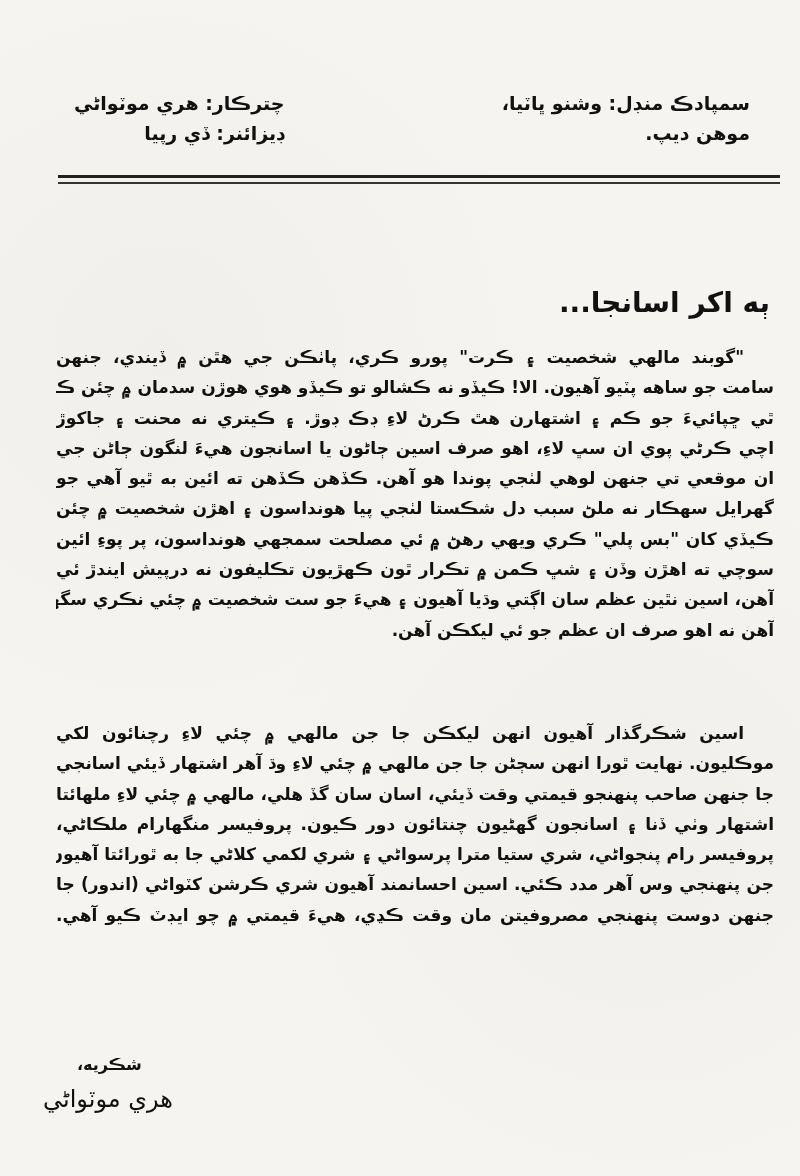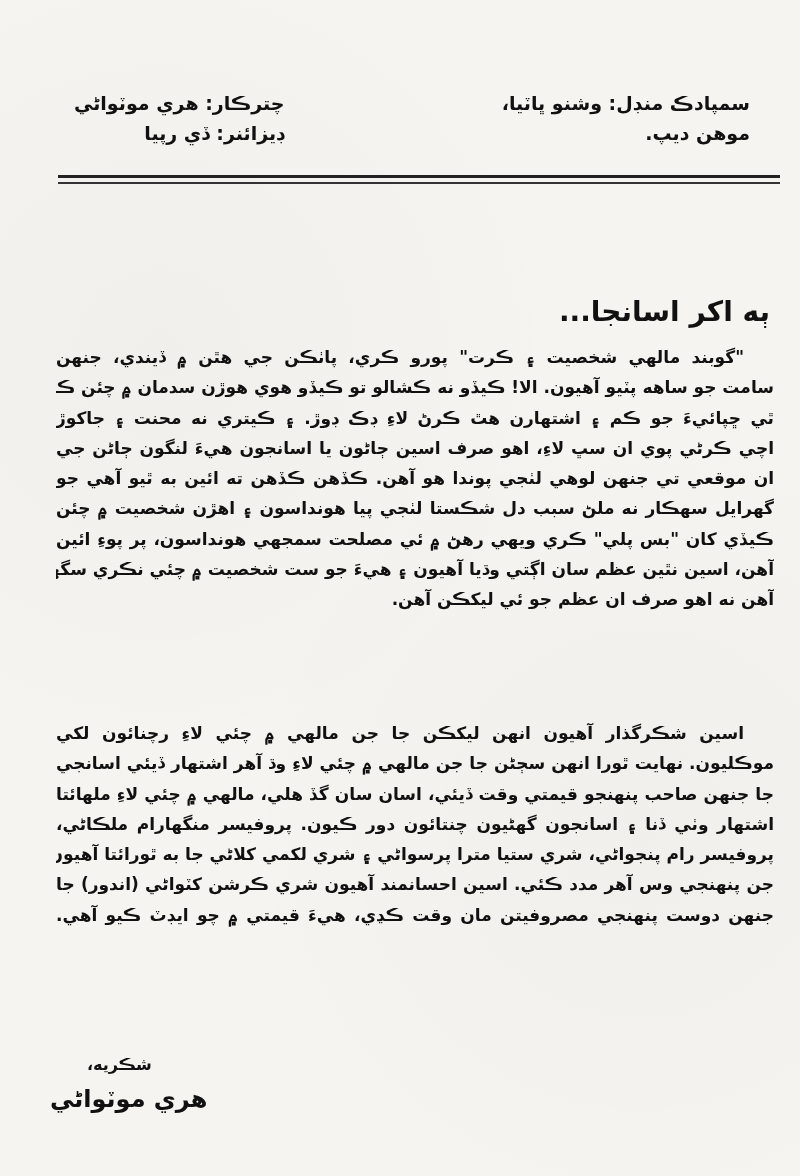--- a/index.html
+++ b/index.html
@@ -21,40 +21,40 @@
     position: absolute; top: 88px; left: 60px; right: 40px; height: 70px;
     direction: rtl;
   }
   .mast-col { position: absolute; top: 0; font-size: 19px; font-weight: bold; line-height: 30px; }
   .mast-right { right: 10px; }
   .mast-left { left: 14px; }
   .mast-line { display: block; white-space: nowrap; }
   .rule1 { position: absolute; top: 175px; left: 58px; right: 20px; height: 3px; background: #222; }
   .rule2 { position: absolute; top: 182px; left: 58px; right: 20px; height: 1.5px; background: #333; }
   .heading {
-    position: absolute; top: 295px; right: 30px;
+    position: absolute; top: 286px; right: 30px;
     direction: rtl; font-size: 28px; font-weight: bold; white-space: nowrap;
   }
   .body-text {
     position: absolute; left: 56px; right: 26px;
     direction: rtl; text-align: justify;
     font-size: 17px; font-weight: bold; line-height: 30.3px;
   }
   .para1 { top: 342px; }
   .para2 { top: 718px; }
   .line { display: block; white-space: nowrap; overflow: hidden; text-align-last: justify; }
   .line.last { text-align-last: right; }
   .indent { padding-right: 30px; }
   .thanks {
-    position: absolute; top: 1055px; left: 87px;
+    position: absolute; top: 1055px; left: 77px;
     direction: rtl; font-size: 16px; font-weight: bold;
   }
   .signature {
-    position: absolute; top: 1085px; left: 50px;
-    direction: rtl; font-size: 24px; font-weight: bold; text-align: center;
+    position: absolute; top: 1085px; left: 43px;
+    direction: rtl; font-size: 24px; font-weight: normal; text-align: center;
   }
 </style>
 </head>
 <body>
 
 <div class="page">
 
   <div class="masthead">
     <div class="mast-col mast-right">
       <span class="mast-line">سمپادڪ منڊل: وشنو ڀاٽيا،</span>
@@ -72,20 +72,21 @@
   <div class="heading">ٻه اکر اسانجا...</div>
 
   <div class="body-text para1">
     <span class="line indent">"گوبند مالهي شخصيت ۽ ڪرت" پورو ڪري، پاٺڪن جي هٿن ۾ ڏيندي، جنهن</span>
     <span class="line">سامت جو ساهه پٽيو آهيون. الا! ڪيڏو نه ڪشالو تو ڪيڏو هوي هوڙن سدمان ۾ چئن ڪٽڻ</span>
     <span class="line">ٿي ڇپائيءَ جو ڪم ۽ اشتهارن هٿ ڪرڻ لاءِ ڊڪ ڊوڙ. ۽ ڪيتري نه محنت ۽ جاکوڙ</span>
     <span class="line">اچي ڪرڻي پوي ان سڀ لاءِ، اهو صرف اسين ڄاڻون يا اسانجون هيءَ لنگون ڄاڻن جي</span>
     <span class="line">ان موقعي تي جنهن لوهي لٺجي پوندا هو آهن. ڪڏهن ڪڏهن ته ائين به ٿيو آهي جو</span>
     <span class="line">گهرايل سهڪار نه ملڻ سبب دل شڪستا لٺجي پيا هونداسون ۽ اهڙن شخصيت ۾ چئن</span>
     <span class="line">ڪيڏي کان "بس پلي" ڪري ويهي رهڻ ۾ ئي مصلحت سمجهي هونداسون، پر پوءِ ائين</span>
+    <span class="line">سوچي ته اهڙن وڏن ۽ شڀ ڪمن ۾ تڪرار ٿون ڪهڙيون تڪليفون نه درپيش ايندڙ ئي</span>
     <span class="line">آهن، اسين نٿين عظم سان اڳتي وڌيا آهيون ۽ هيءَ جو ست شخصيت ۾ چئي نڪري سگهيا</span>
     <span class="line last">آهن نه اهو صرف ان عظم جو ئي ليکڪن آهن.</span>
   </div>
 
   <div class="body-text para2">
     <span class="line indent">اسين شڪرگذار آهيون انهن ليکڪن جا جن مالهي ۾ چئي لاءِ رچنائون لکي</span>
     <span class="line">موڪليون. نهايت ٿورا انهن سڄڻن جا جن مالهي ۾ چئي لاءِ وڌ آهر اشتهار ڏيئي اسانجي</span>
     <span class="line">جا جنهن صاحب پنهنجو قيمتي وقت ڏيئي، اسان سان گڏ هلي، مالهي ۾ چئي لاءِ ملهائتا</span>
     <span class="line">اشتهار وٺي ڏنا ۽ اسانجون گهڻيون چنتائون دور ڪيون. پروفيسر منگهارام ملڪاڻي،</span>
     <span class="line">پروفيسر رام پنجواڻي، شري ستيا مترا پرسواڻي ۽ شري لکمي کلاڻي جا به ٿورائتا آهيون</span>

